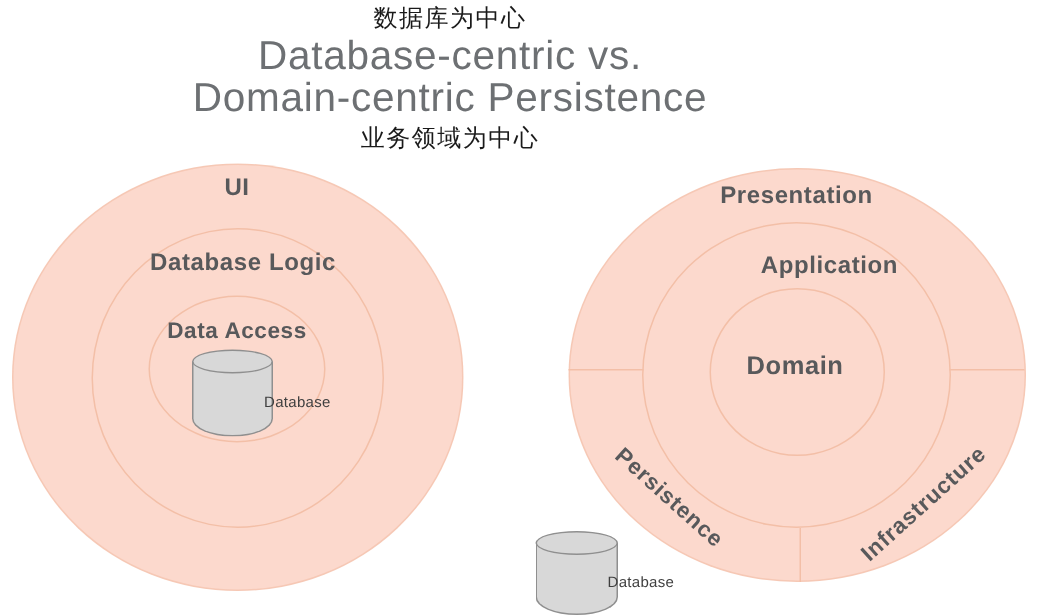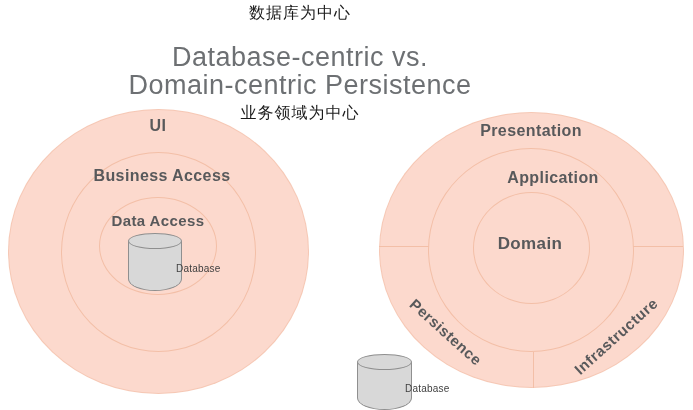--- a/index.html
+++ b/index.html
@@ -22,21 +22,21 @@
   
   .header { position:absolute; left:0; top:0; width:600px; text-align:center; }
   .cn-label {
     font-size:16px; font-weight:500; color:var(--cn-text);
     letter-spacing:1px; line-height:20px;
   }
   .cn-top { margin-top:3px; }
   .cn-bottom { margin-top:4px; }
   .title {
     font-size:27px; font-weight:300; color:var(--title-text);
-    line-height:28px; letter-spacing:0.5px; margin-top:20px;
+    line-height:28px; letter-spacing:0.5px; margin-top:0;
   }
   
   .ellipse { position:absolute; border-radius:50%; }
   .ellipse.filled { background:var(--circle-fill); border:1px solid rgba(243,191,167,.65); }
   .ellipse.line { border:1px solid var(--ring-stroke); }
   
   .ring-label {
     position:absolute; transform:translate(-50%,0);
     font-weight:700; color:var(--layer-text); white-space:nowrap;
     letter-spacing:0.4px;
@@ -76,21 +76,21 @@
     <h1 class="title"><span>Database-centric vs.</span><br><span>Domain-centric Persistence</span></h1>
     <div class="cn-label cn-bottom">业务领域为中心</div>
   </div>
 
   <div>
     <div class="ellipse filled" style="left:8px; top:109px; width:301px; height:285px;"></div>
     <div class="ellipse line" style="left:61px; top:152px; width:195px; height:200px;"></div>
     <div class="ellipse line" style="left:99px; top:197px; width:118px; height:98px;"></div>
 
     <div class="ring-label" style="left:158px; top:117px; font-size:16px;">UI</div>
-    <div class="ring-label" style="left:162px; top:167px; font-size:16px;">Business Access</div>
+    <div class="ring-label" style="left:162px; top:167px; font-size:16px;">Database Logic</div>
     <div class="ring-label" style="left:158px; top:212px; font-size:15px;">Data Access</div>
 
     <div class="cylinder" style="left:128px; top:233px; width:54px; height:58px;">
       <div class="cyl-body"></div>
       <div class="cyl-top"></div>
       <div class="cyl-label">Database</div>
     </div>
   </div>
 
   <div>

